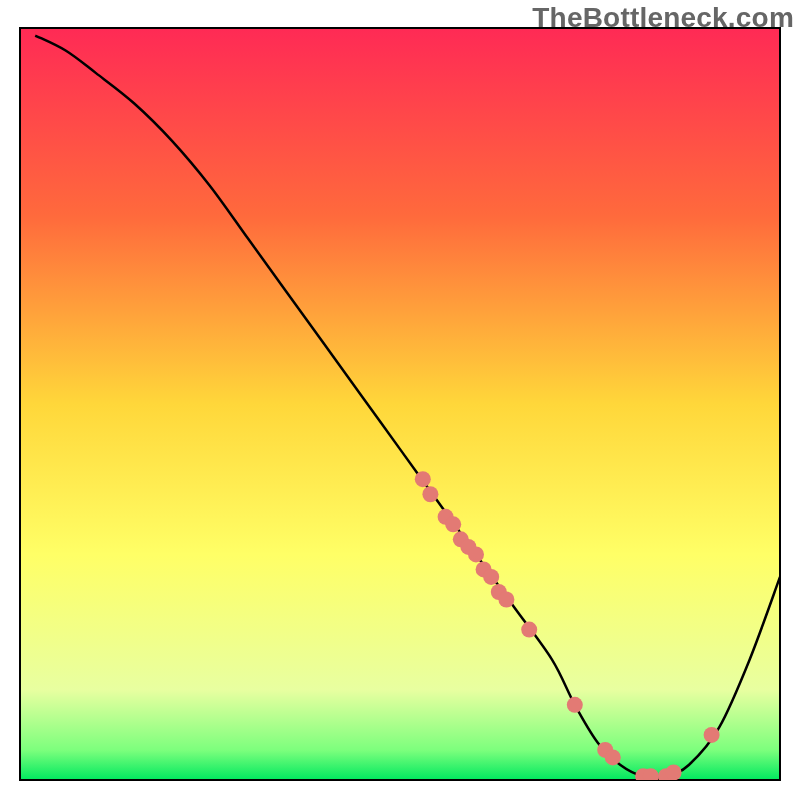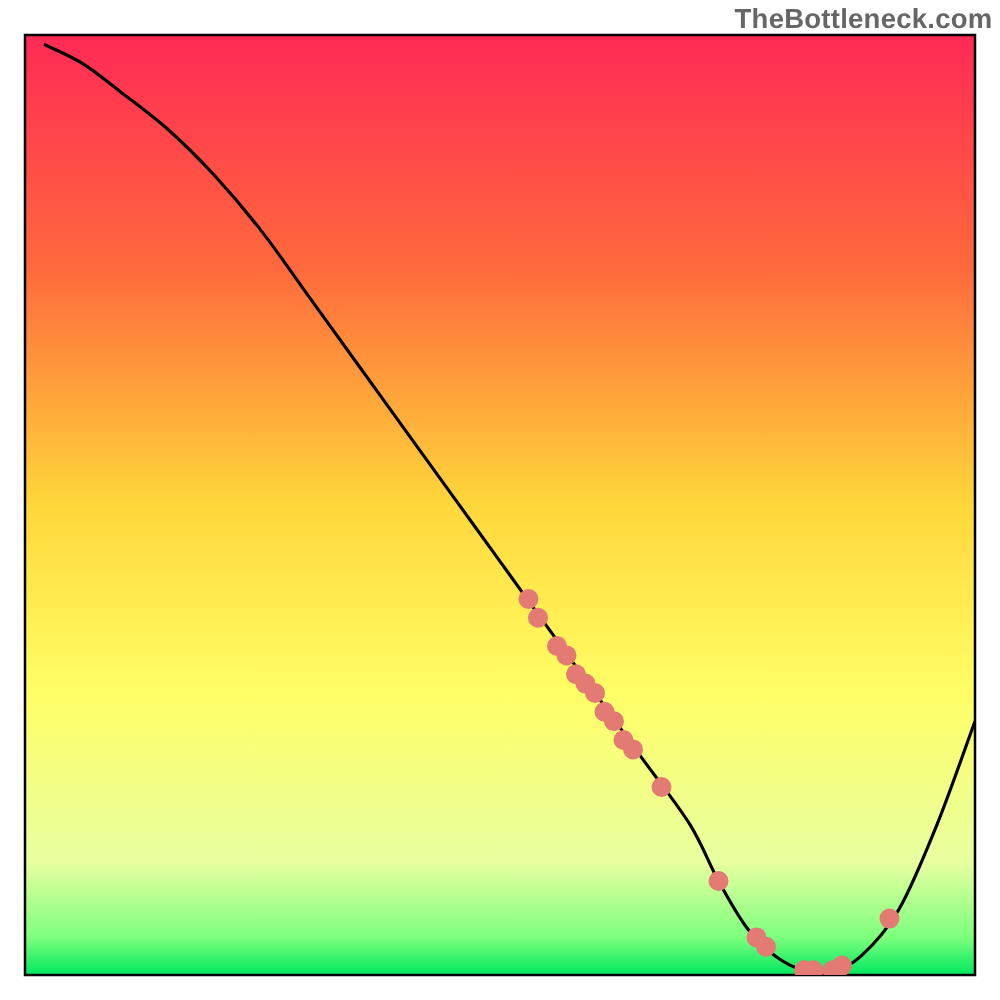--- a/index.html
+++ b/index.html
@@ -13,21 +13,21 @@
   }
   .wrap {
     position: relative;
     width: 800px;
     height: 800px;
   }
   .watermark {
     position: absolute;
     top: 2px;
     right: 6px;
-    font-size: 22px;
+    font-size: 28px;
     font-weight: 700;
     color: #666666;
     letter-spacing: 0.2px;
     font-family: Arial, Helvetica, sans-serif;
   }
   svg {
     display: block;
   }
 </style>
 </head>

